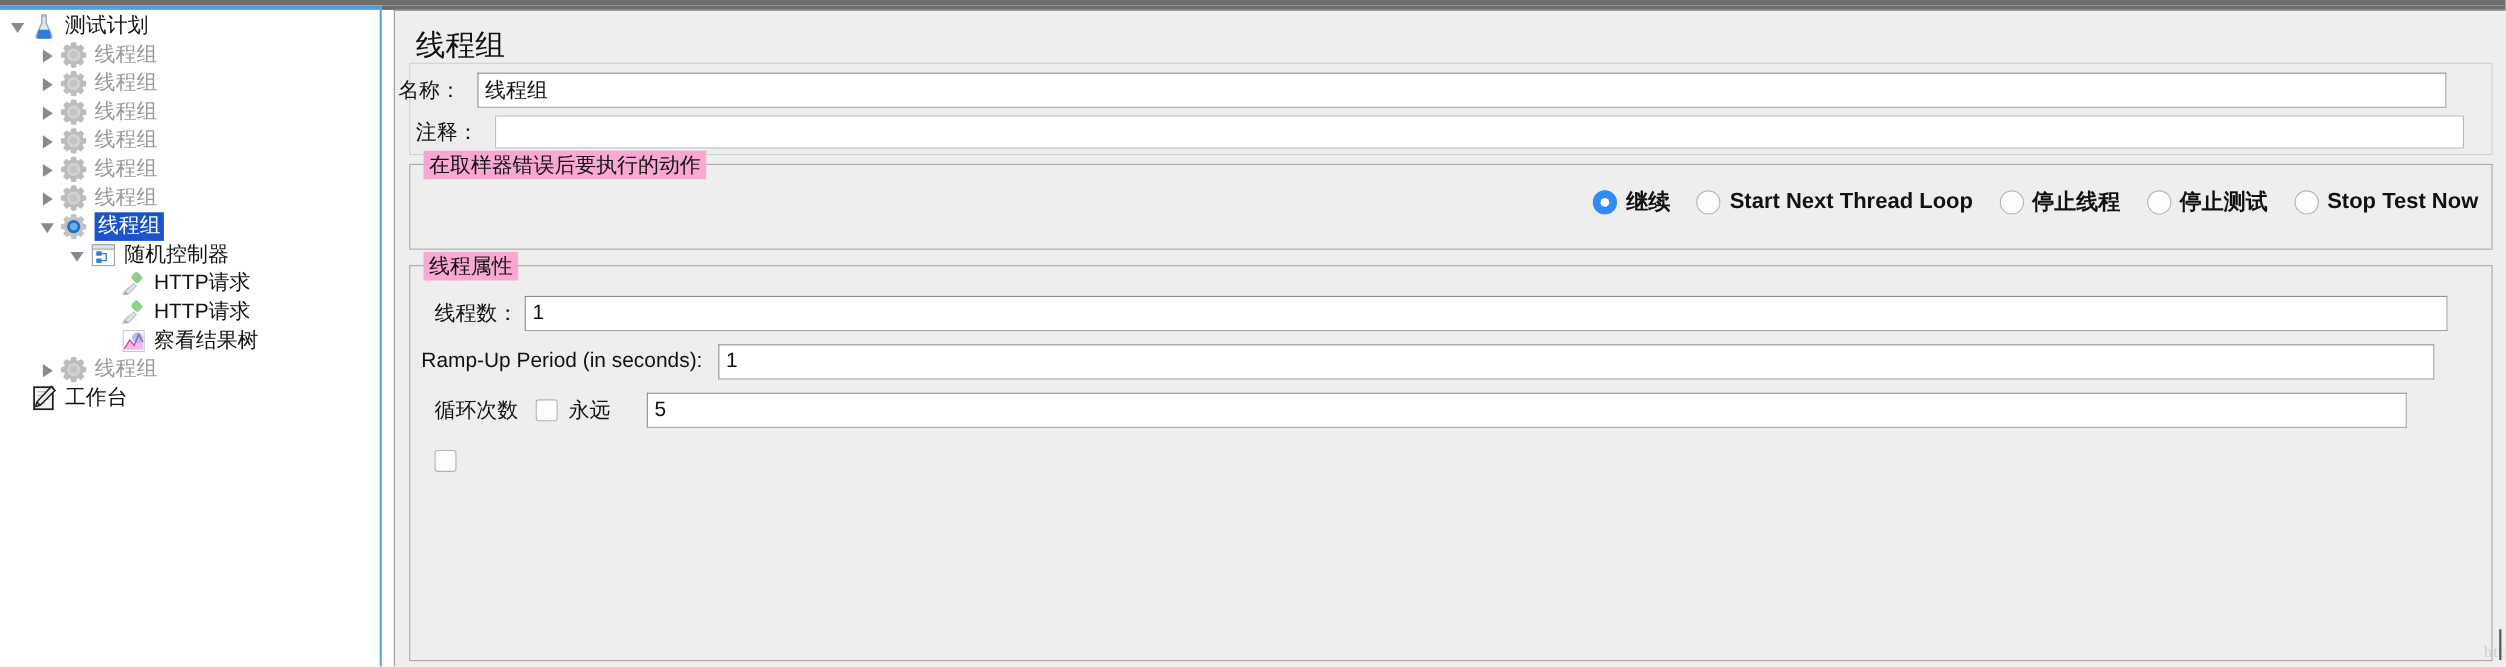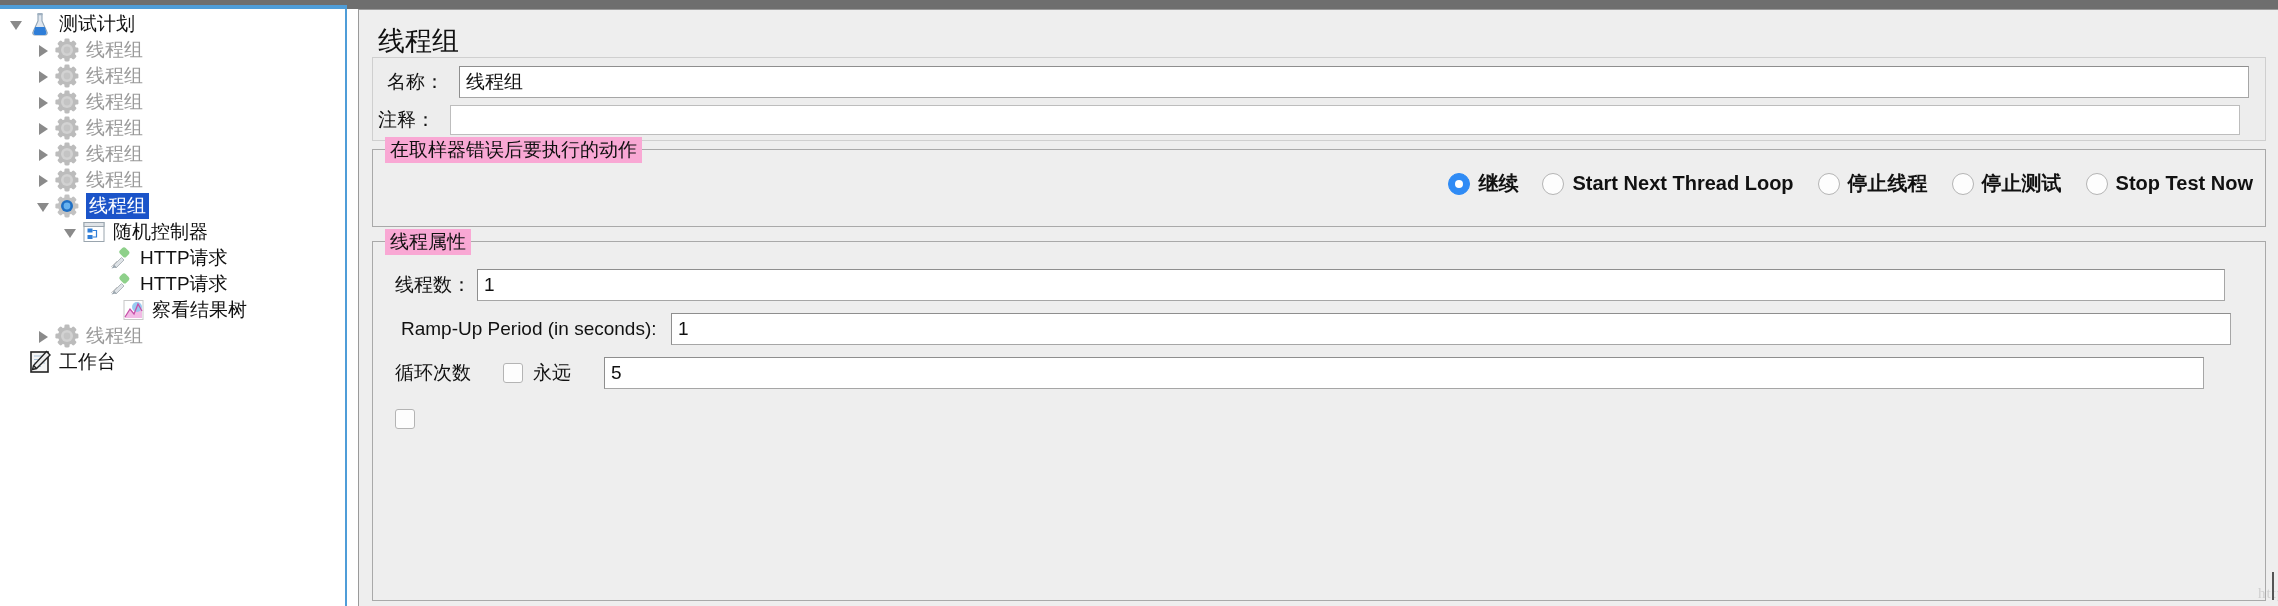--- a/index.html
+++ b/index.html
@@ -60,21 +60,21 @@
   .formrow{position:absolute;display:flex;align-items:center;}
   .flabel{font-size:19px;color:#111;white-space:nowrap;}
   .finput{
     box-sizing:border-box;background:#ffffff;
     border:1px solid #a6a6a6;border-top-color:#8e8e8e;border-left-color:#8e8e8e;
     font-family:"Liberation Sans","DejaVu Sans",sans-serif;
     font-size:19px;color:#111;padding:0 6px;outline:none;
   }
 
   
-  #name-row{left:20px;top:56px;width:1880px;height:34px;justify-content:center;}
+  #name-row{left:4px;top:56px;width:1880px;height:34px;}
   #name-row .flabel{width:72px;}
   #name-input{width:1790px;height:32px;}
   #comment-row{left:20px;top:94px;width:1880px;height:34px;}
   #comment-row .flabel{width:72px;}
   #comment-input{width:1790px;height:30px;border:1px solid #bdbdbd;background:#fff;}
 
   
   .white-strip{
     position:absolute;left:14px;top:48px;width:1894px;height:84px;
     background:#ededed;border:1px solid #cfcfcf;box-sizing:border-box;
@@ -106,26 +106,26 @@
     content:"";position:absolute;left:6px;top:6px;width:8px;height:8px;
     border-radius:50%;background:#ffffff;
   }
   .radio-label{font-size:20px;color:#111;}
 
   
   #tp-threads{left:22px;top:26px;width:1850px;height:34px;}
   #tp-threads .flabel{width:82px;}
   #threads-input{width:1748px;height:32px;}
 
-  #tp-ramp{left:28px;top:70px;width:1850px;height:34px;align-items:center;}
+  #tp-ramp{left:10px;top:70px;width:1850px;height:34px;align-items:center;}
   #tp-ramp .flabel{width:270px;}
   #ramp-input{width:1560px;height:32px;}
 
   #tp-loop{left:22px;top:114px;width:1850px;height:34px;}
-  #loop-label{font-size:19px;color:#111;margin-right:32px;}
+  #loop-label{font-size:19px;color:#111;margin-right:16px;}
   #forever-label{font-size:19px;color:#111;margin-left:10px;margin-right:33px;}
   #loop-input{width:1600px;height:32px;}
 
   .cb{
     width:20px;height:20px;box-sizing:border-box;border:1px solid #b4b4b4;
     background:#fdfdfd;border-radius:3px;flex:0 0 auto;
   }
 
   #tp-delay{left:22px;top:162px;width:1850px;height:30px;}
   #tp-delay .cb{margin-right:14px;}
@@ -315,21 +315,21 @@
         <span class="ic">
           <svg width="26" height="24" viewBox="0 0 26 24">
       <path d="M3 21 L9 15" stroke="#cfcfcf" stroke-width="1" fill="none"></path>
       <rect x="12" y="2" width="9" height="8" rx="2.4" fill="#8ed08a" transform="rotate(45 16 6)"></rect>
       <path d="M5.5 19.5 L13.5 11.5 L16 14 L8 22 Z" fill="#dfe3e7" stroke="#a8b0b6" stroke-width="0.9"></path>
       <path d="M3.5 22.5 L6.2 18.8 L8.6 21.2 Z" fill="#9aa5ae"></path>
     </svg>
         </span>
         <span class="nlabel">HTTP请求</span>
       </div>
-      <div class="node" style="top: 288px; left: 103px;">
+      <div class="node" style="top: 288px; left: 91px;">
         <span class="twisty none"></span>
         <span class="ic">
           <svg width="26" height="24" viewBox="0 0 26 24">
       <rect x="4" y="2.5" width="19" height="19" fill="#ffffff" stroke="#c8c8c8" stroke-width="1"></rect>
       <path d="M5 19 L10 11 L14 16 L18 6 L22 13 L22 20 L5 20 Z" fill="#f0aee0" opacity="0.85"></path>
       <circle cx="17" cy="9" r="5" fill="#8fc5ef" opacity="0.9"></circle>
       <path d="M5 19 L10 11 L14 16 L18 6 L22 13" fill="none" stroke="#c64fa8" stroke-width="1.3"></path>
     </svg>
         </span>
         <span class="nlabel">察看结果树</span>

